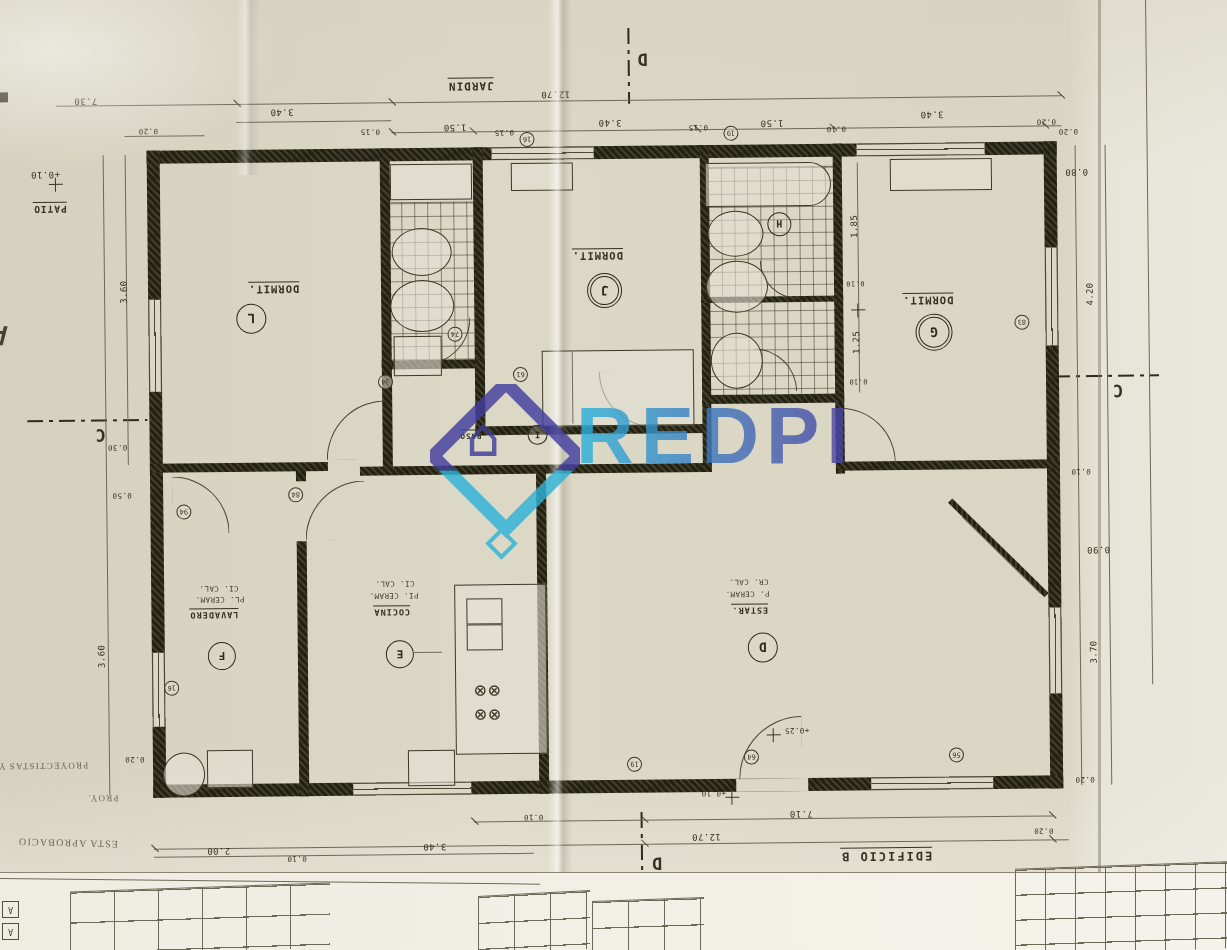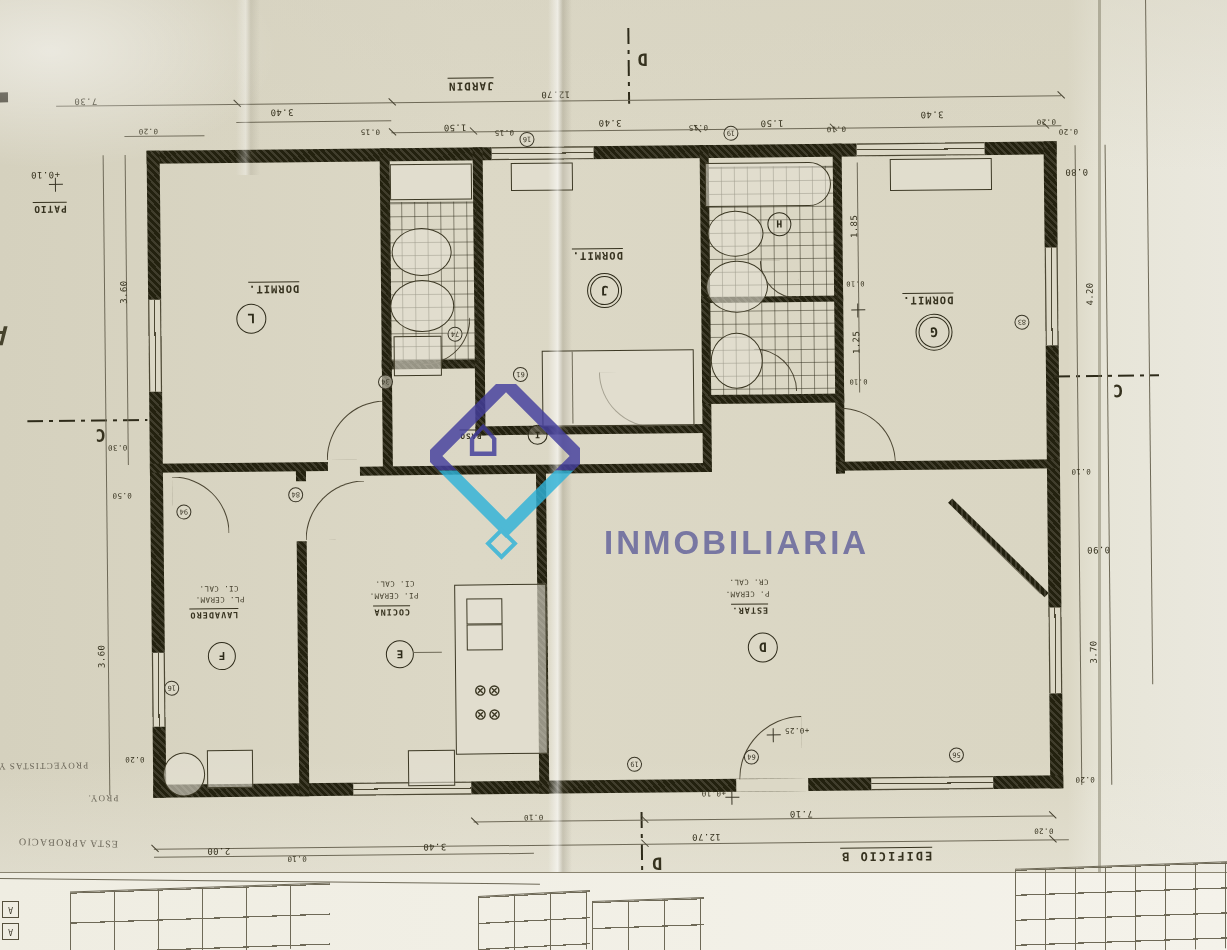--- a/index.html
+++ b/index.html
@@ -303,15 +303,15 @@
     <div class="lg-wrap">
       <div class="lg-half" style="clip-path:inset(0 0 52% 0)">
         <div class="lg-d" style="border-color:#443f9e"></div>
       </div>
       <div class="lg-half" style="clip-path:inset(48% 0 0 0)">
         <div class="lg-d" style="border-color:#2fb3d9"></div>
       </div>
       <div class="lg-house">⌂</div>
       <div class="lg-tail"></div>
     </div>
-    <div class="wm-sub" style="left:604px;top:524px">INMOBILIARIA</div>
+    <div id="wm-brand">REDPI</div>
   </div>
 </div>
 
 </body></html>

